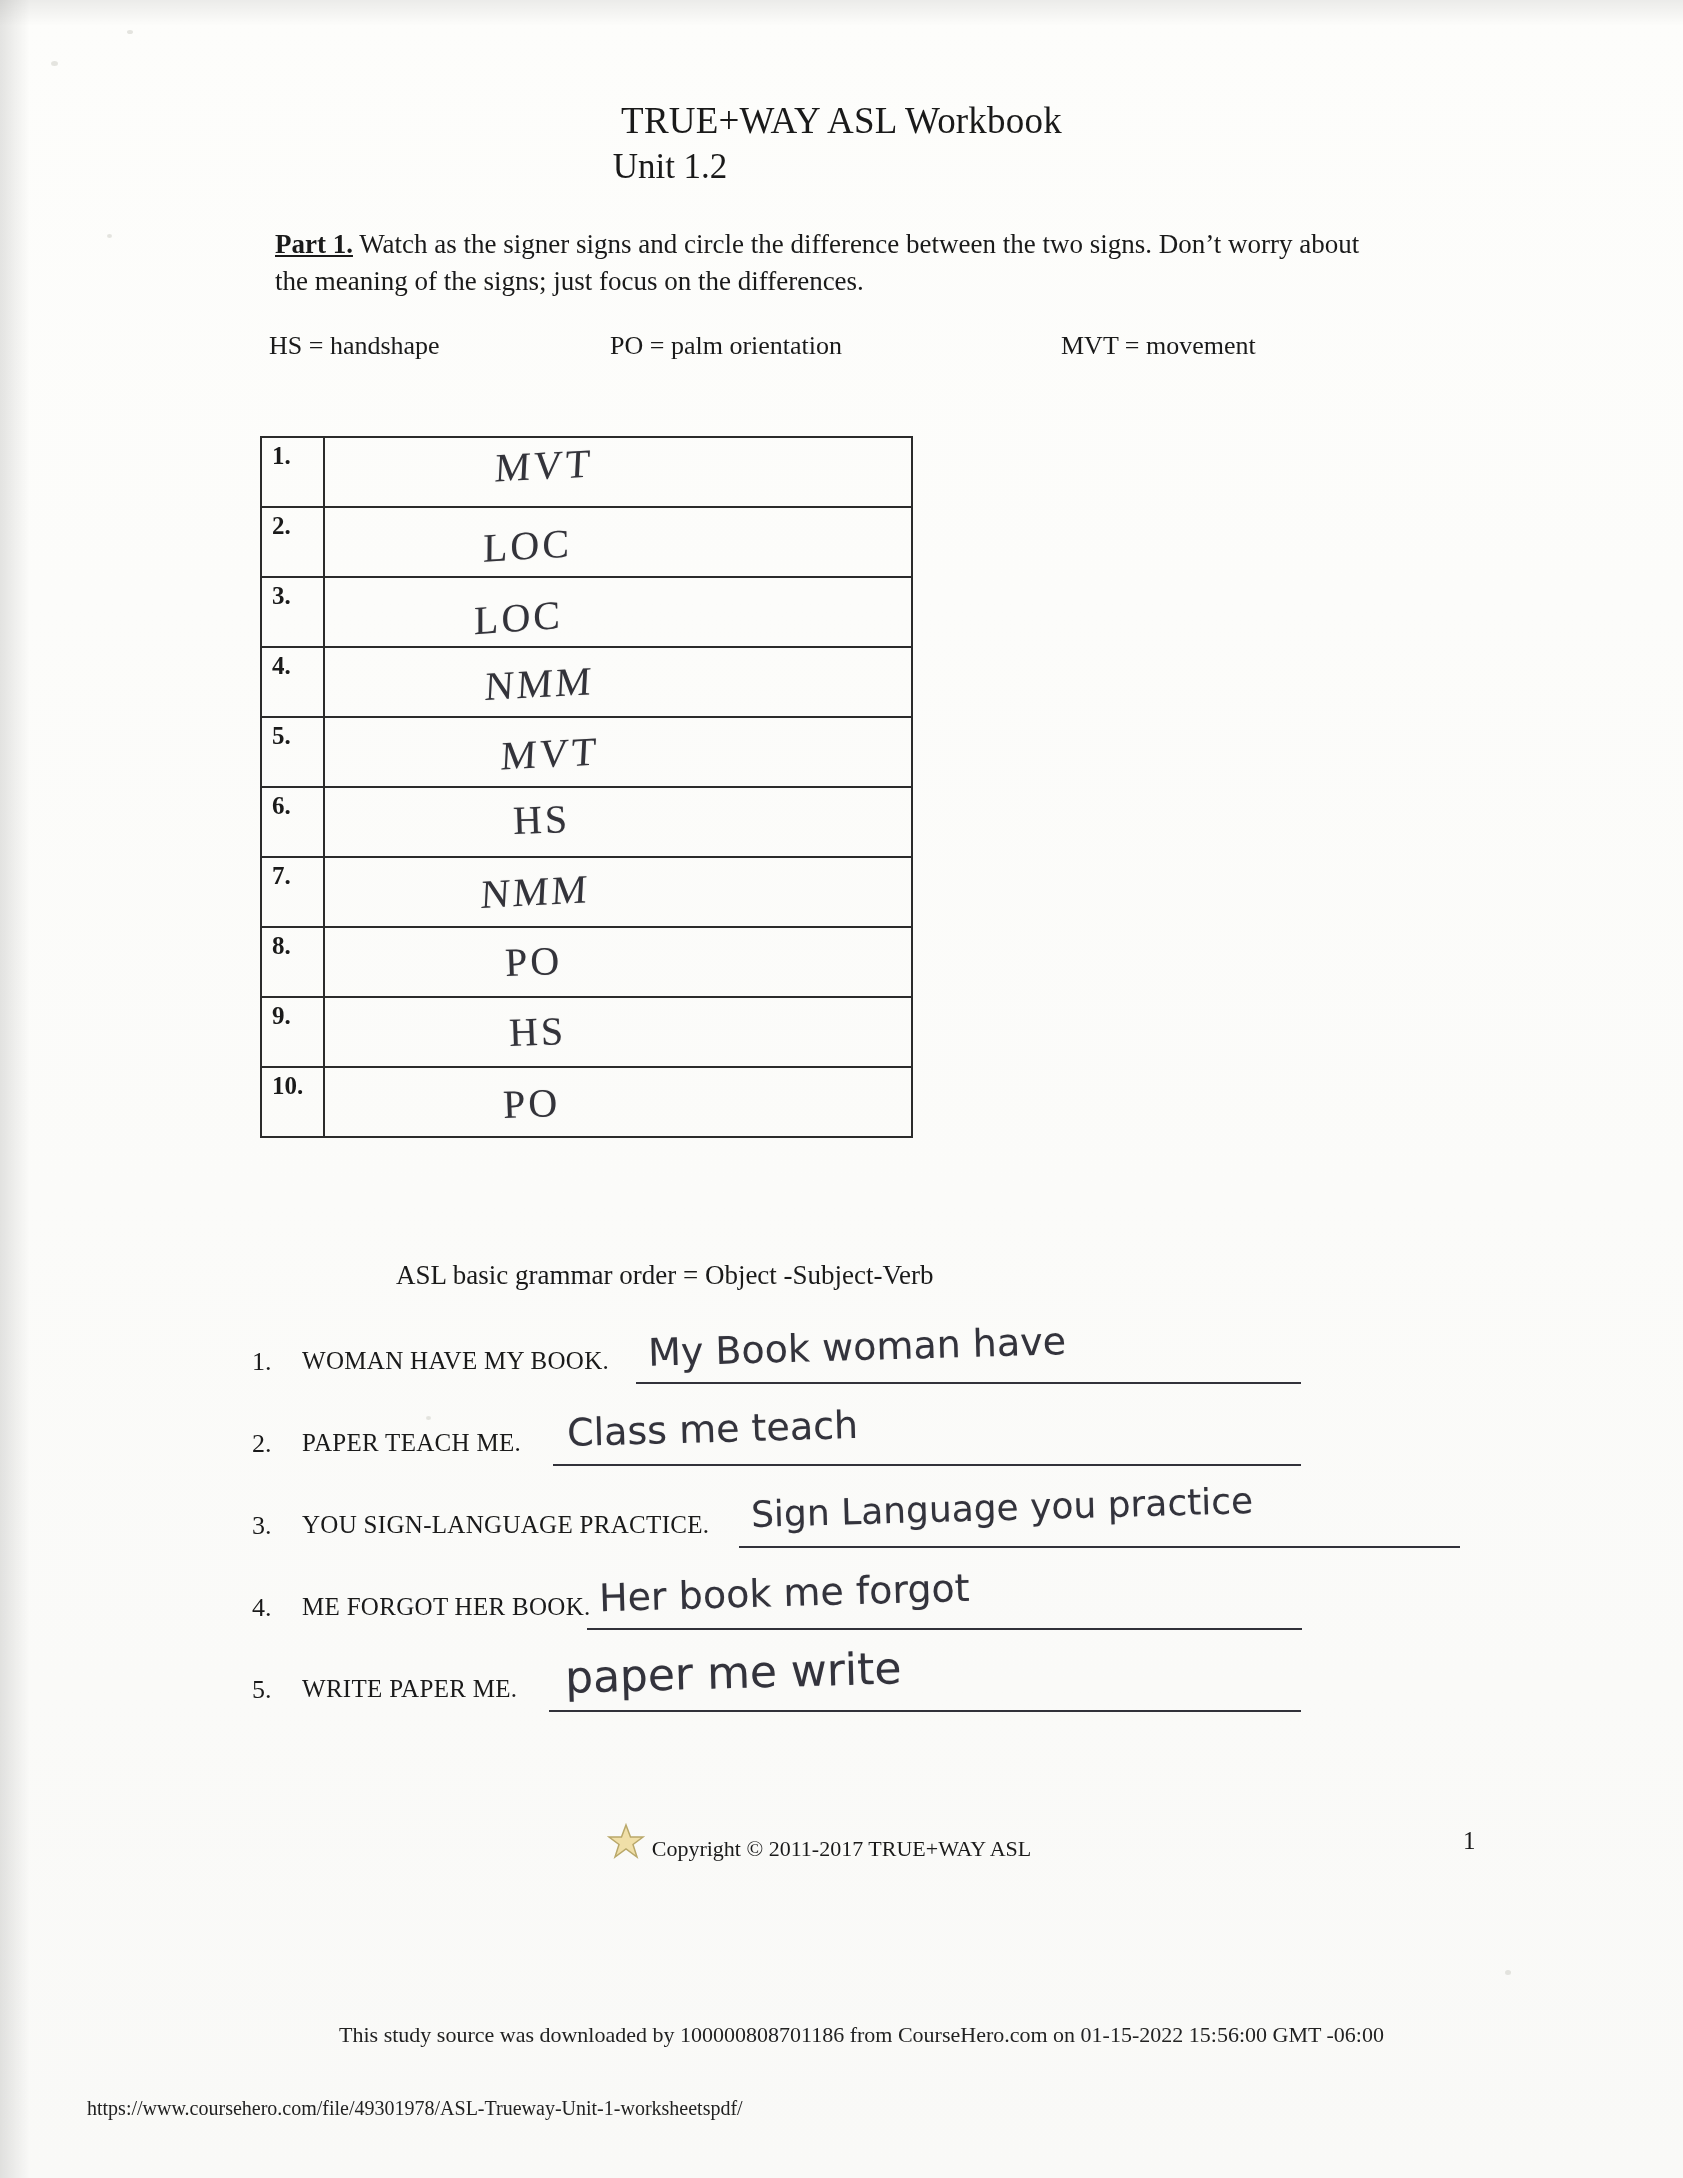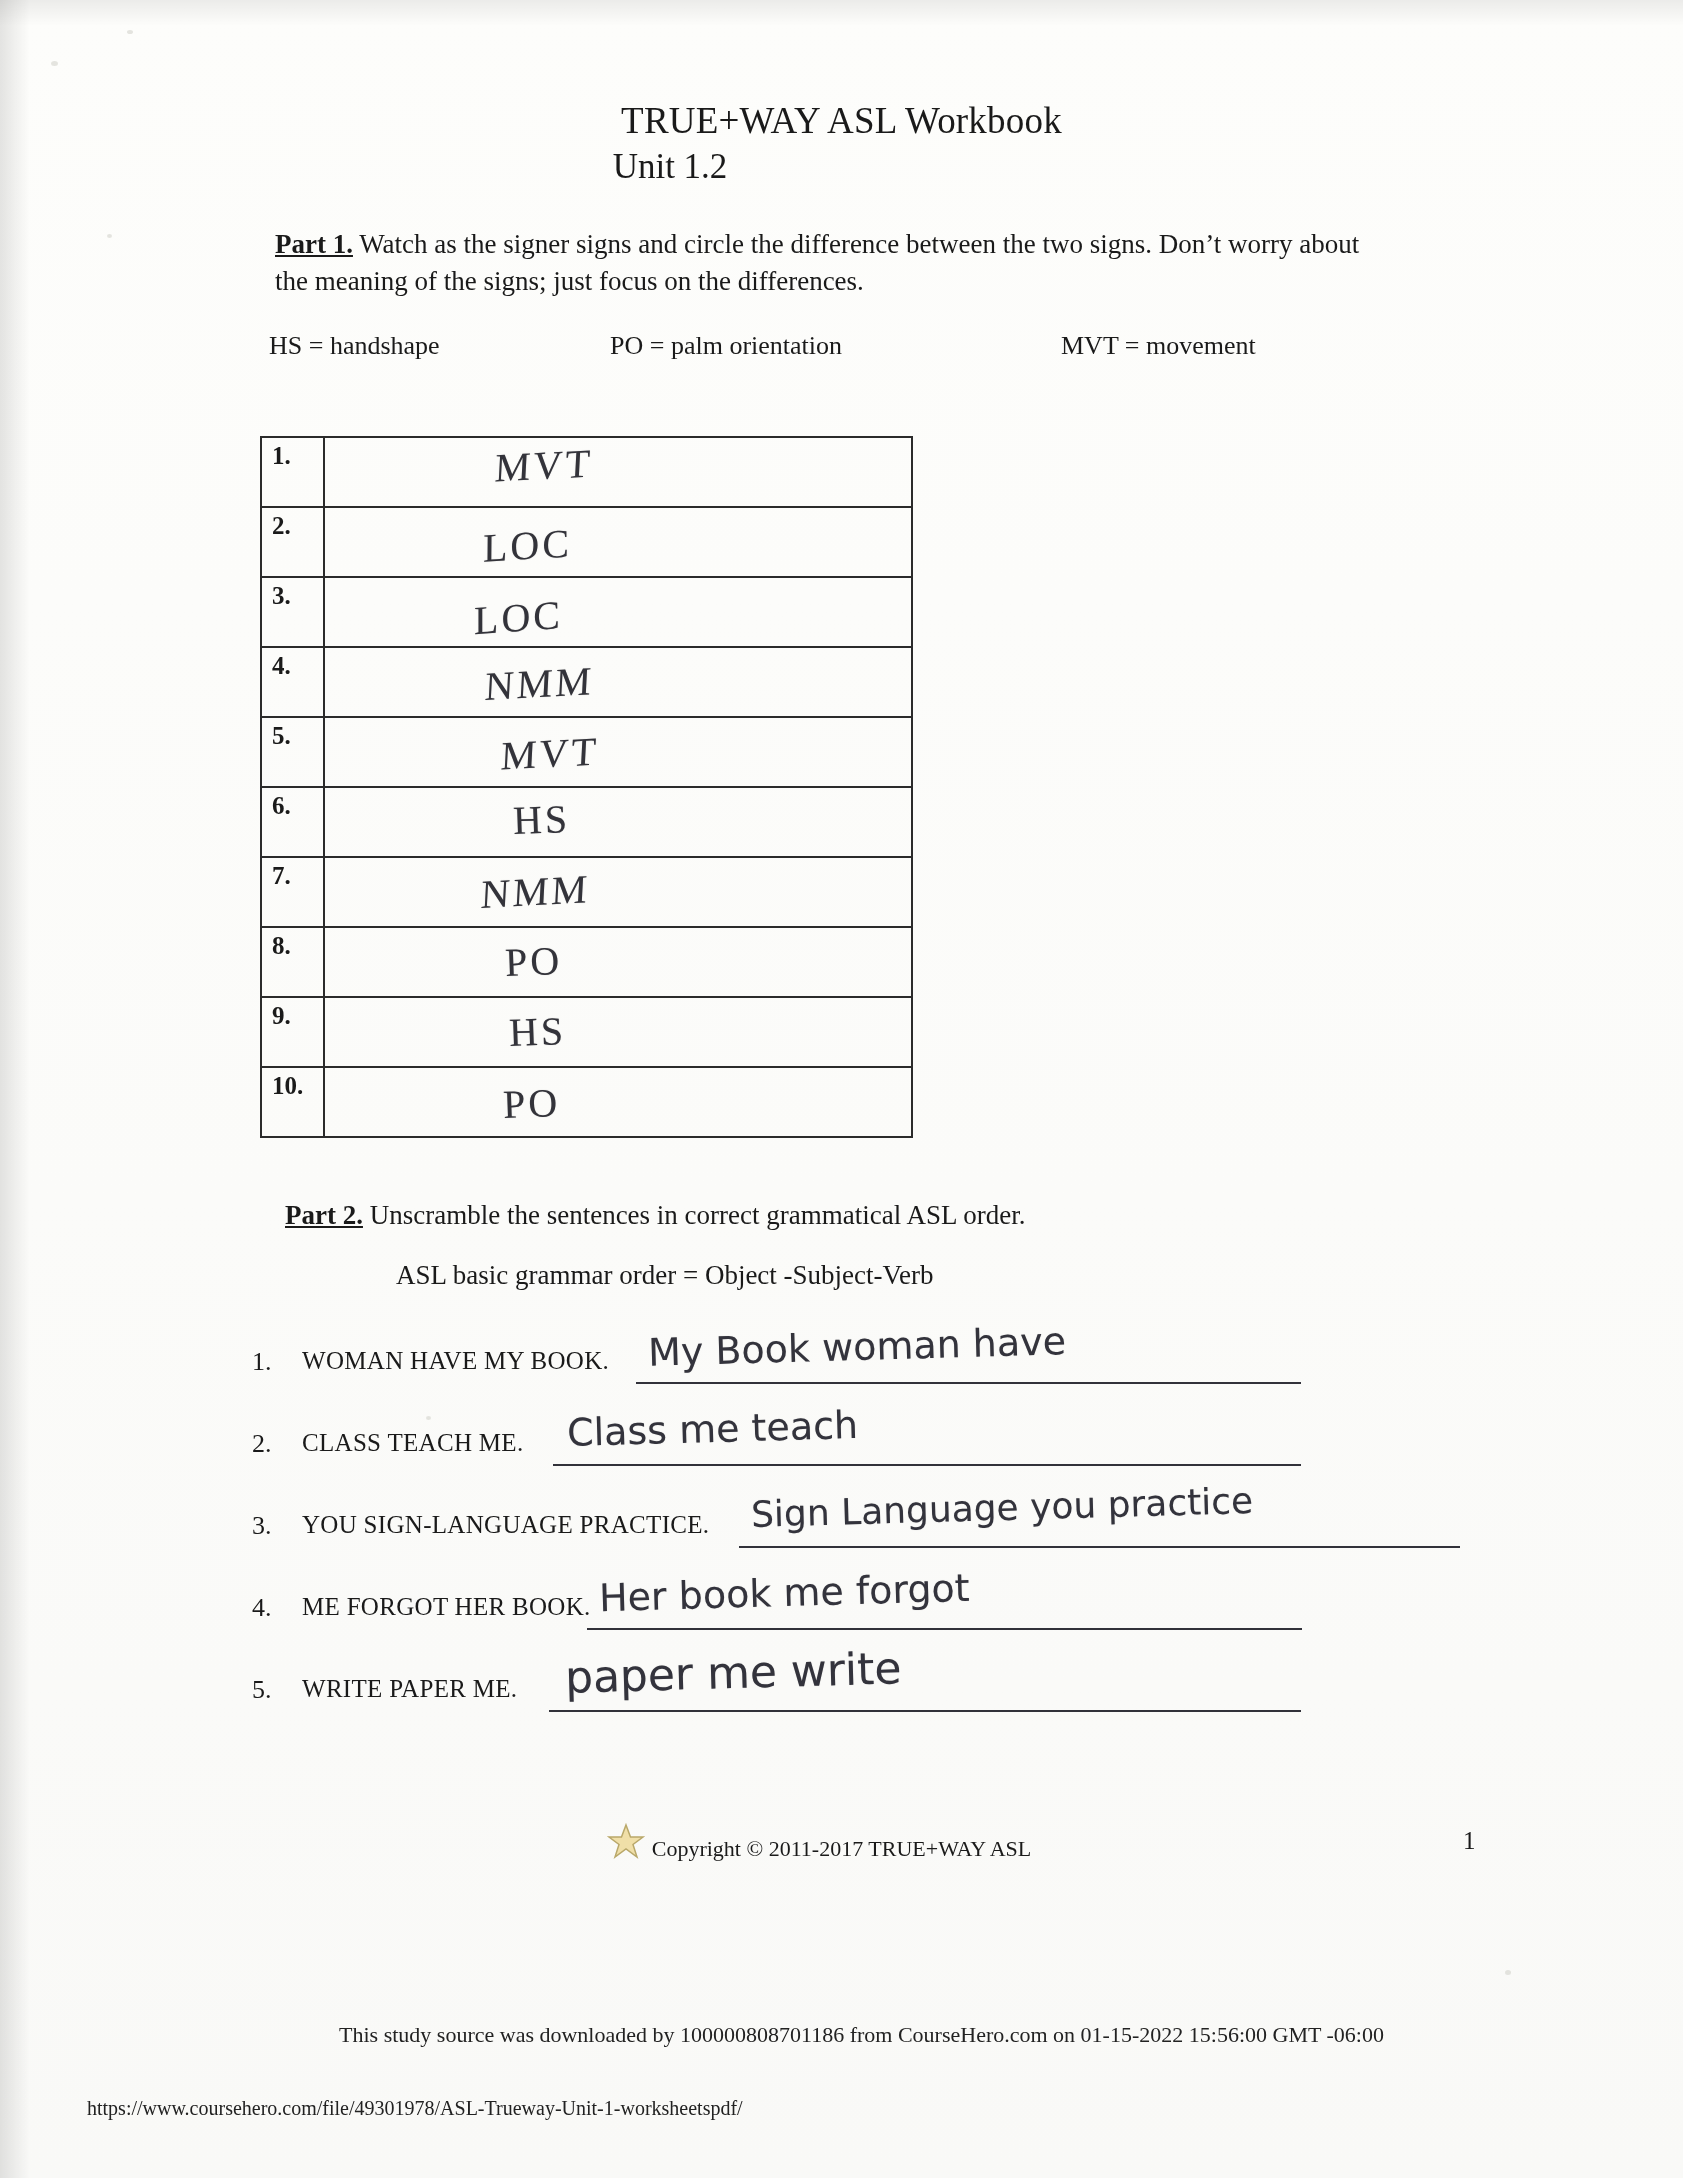--- a/index.html
+++ b/index.html
@@ -320,39 +320,35 @@
       </tr>
       <tr>
         <td class="num-cell">10.</td>
         <td class="ans-cell">
           <span class="ans-hw" style="left:178px; top:12px; transform:rotate(-2deg);">PO</span>
         </td>
       </tr>
     </tbody>
   </table>
 
-  <div class="part2-block">
-    <span class="part-label">Part 2.</span>
-    <span>Unscramble the sentences in correct grammatical ASL order.</span>
-  </div>
 
   <div class="grammar-order">ASL basic grammar order = Object -Subject-Verb</div>
 
   <div class="sentences">
 
     <div class="sentence-row">
       <span class="s-num">1.</span>
       <span class="s-prompt">WOMAN HAVE MY BOOK.</span>
       <span class="s-rule" style="left:384px; width:665px;"></span>
       <span class="s-answer" style="left:396px; top:-2px;">My Book woman have</span>
     </div>
 
     <div class="sentence-row">
       <span class="s-num">2.</span>
-      <span class="s-prompt">CLASS TEACH ME.</span>
+      <span class="s-prompt">PAPER TEACH ME.</span>
       <span class="s-rule" style="left:301px; width:748px;"></span>
       <span class="s-answer" style="left:315px; top:-2px;">Class me teach</span>
     </div>
 
     <div class="sentence-row">
       <span class="s-num">3.</span>
       <span class="s-prompt">YOU SIGN-LANGUAGE PRACTICE.</span>
       <span class="s-rule" style="left:487px; width:721px;"></span>
       <span class="s-answer" style="left:499px; top:-4px; font-size:36px;">Sign Language you practice</span>
     </div>

